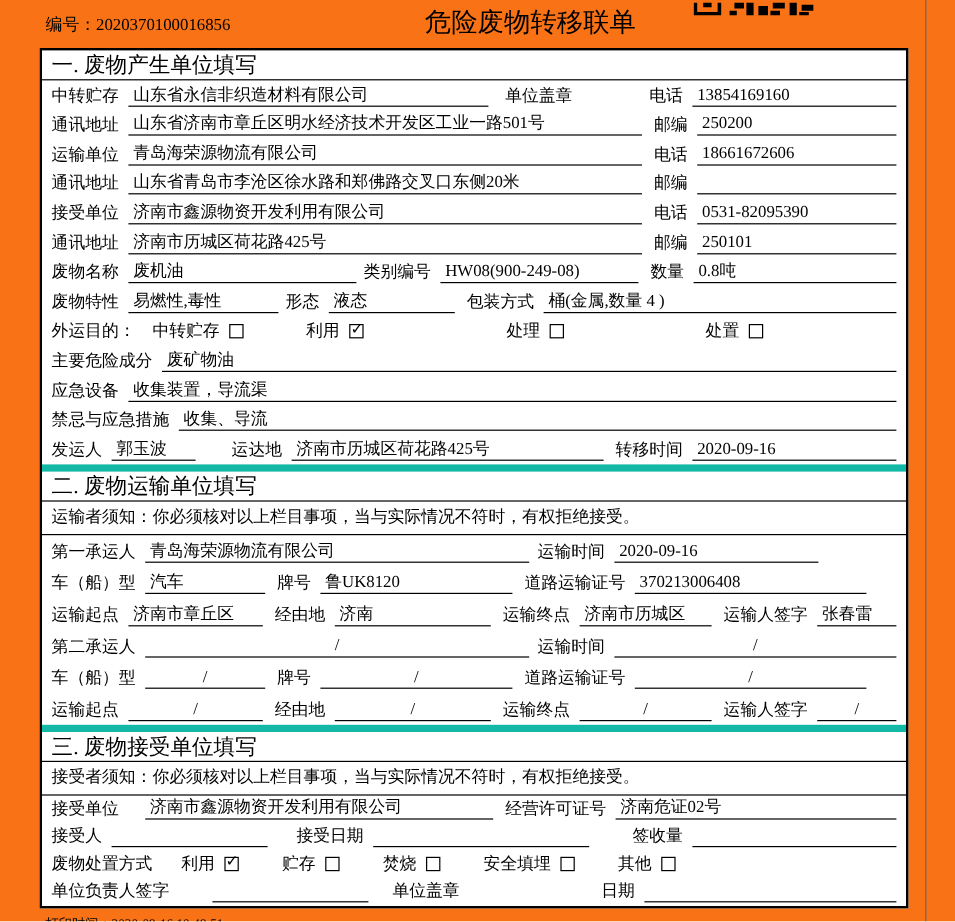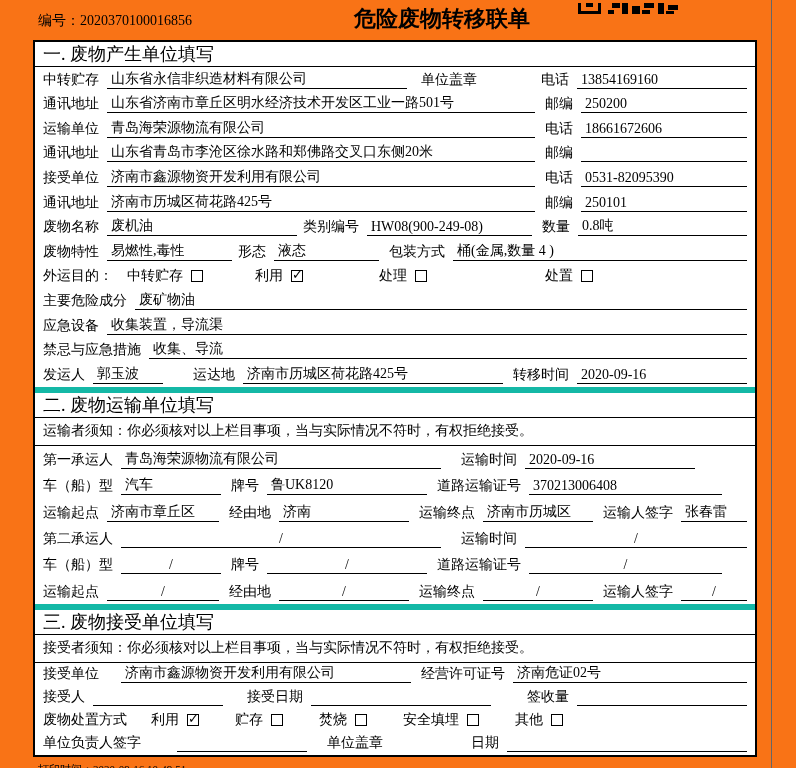--- a/index.html
+++ b/index.html
@@ -2,42 +2,42 @@
 <html><head>
 <meta charset="utf-8">
 <style>
   *{box-sizing:border-box;margin:0;padding:0}
   html,body{background:#fff}
   body{width:796px;height:768px;font-family:"Liberation Serif","DejaVu Serif",serif;color:#000}
   .page{position:relative;width:796px;height:768px;background:#f97316;overflow:hidden}
   .page::after{content:"";position:absolute;top:0;bottom:0;right:24px;width:1px;background:#666}
   .topbar{position:relative;height:40px}
   .serial{position:absolute;left:38px;top:12px;font-size:14px;white-space:nowrap}
-  .title{position:absolute;left:88px;right:0;top:4px;text-align:center;font-size:22px;font-weight:bold}
+  .title{position:absolute;left:88px;right:0;top:4px;text-align:center;font-size:22px;font-weight:normal}
   .qr{position:absolute;left:578px;top:0;height:11px}
   .box{margin-left:33px;width:724px;border:2px solid #000;background:#fff}
   .sec-h{height:25px;line-height:24px;border-bottom:1px solid #000;padding-left:8px;font-weight:normal;font-size:18px}
   .sec2,.sec3{border-top:6px solid #14b8a6}
   .row{display:flex;align-items:flex-end;padding:0 8px 3px 8px;font-size:14px}
   .s1 .row{height:24.6px}
   .s2 .row{height:26.3px}
   .s3 .row{height:23px}
   .notice{height:28px;display:flex;align-items:center;border-bottom:1px solid #000;padding:0 8px;font-size:14px;white-space:nowrap}
   .lbl{white-space:nowrap;margin-right:8px}
   .u{border-bottom:1px solid #000;white-space:nowrap;padding-left:4px;overflow:hidden;min-height:17px}
   .fx{flex:1}
   .c{text-align:center;padding-left:0}
   .w70{width:70px}.w100{width:100px}.w105{width:105px}.w110{width:110px}.w112{width:112px}
   .w125{width:125px}.w130{width:130px}.w160{width:160px}.w165{width:165px}.w170{width:170px}
   .w180{width:180px}.w190{width:190px}.w260{width:260px}.w290{width:290px}.w300{width:300px}
   .w320{width:320px}.w428{width:428px}
-  .ml6{margin-left:6px}.ml10{margin-left:10px}.ml12{margin-left:20px}.ml14{margin-left:14px}
+  .ml6{margin-left:6px}.ml10{margin-left:10px}.ml12{margin-left:7px}.ml14{margin-left:14px}
   .ml16{margin-left:16px}.ml20{margin-left:20px}.ml24{margin-left:24px}.ml28{margin-left:28px}
   .ml30{margin-left:30px}.ml36{margin-left:36px}.ml52{margin-left:52px}.ml56{margin-left:56px}
-  .ml80{margin-left:76px}.ml110{margin-left:80px}.ml120{margin-left:118px}
+  .ml80{margin-left:119px}.ml110{margin-left:110px}.ml120{margin-left:118px}
   .mr25{margin-right:25px}
   .opt{display:flex;align-items:center;white-space:nowrap}
   .cb{display:inline-block;width:12px;height:12px;border:1px solid #000;margin-left:8px;position:relative;flex:none}
   .cb[data-checked="true"]::before{content:"\2713";position:absolute;left:0;top:-4px;font-size:13px;font-weight:bold;font-family:"DejaVu Sans",sans-serif}
   .footer{margin:5px 0 0 38px;font-size:11px;white-space:nowrap}
 </style>
 </head>
 <body>
 
 <div class="page">

